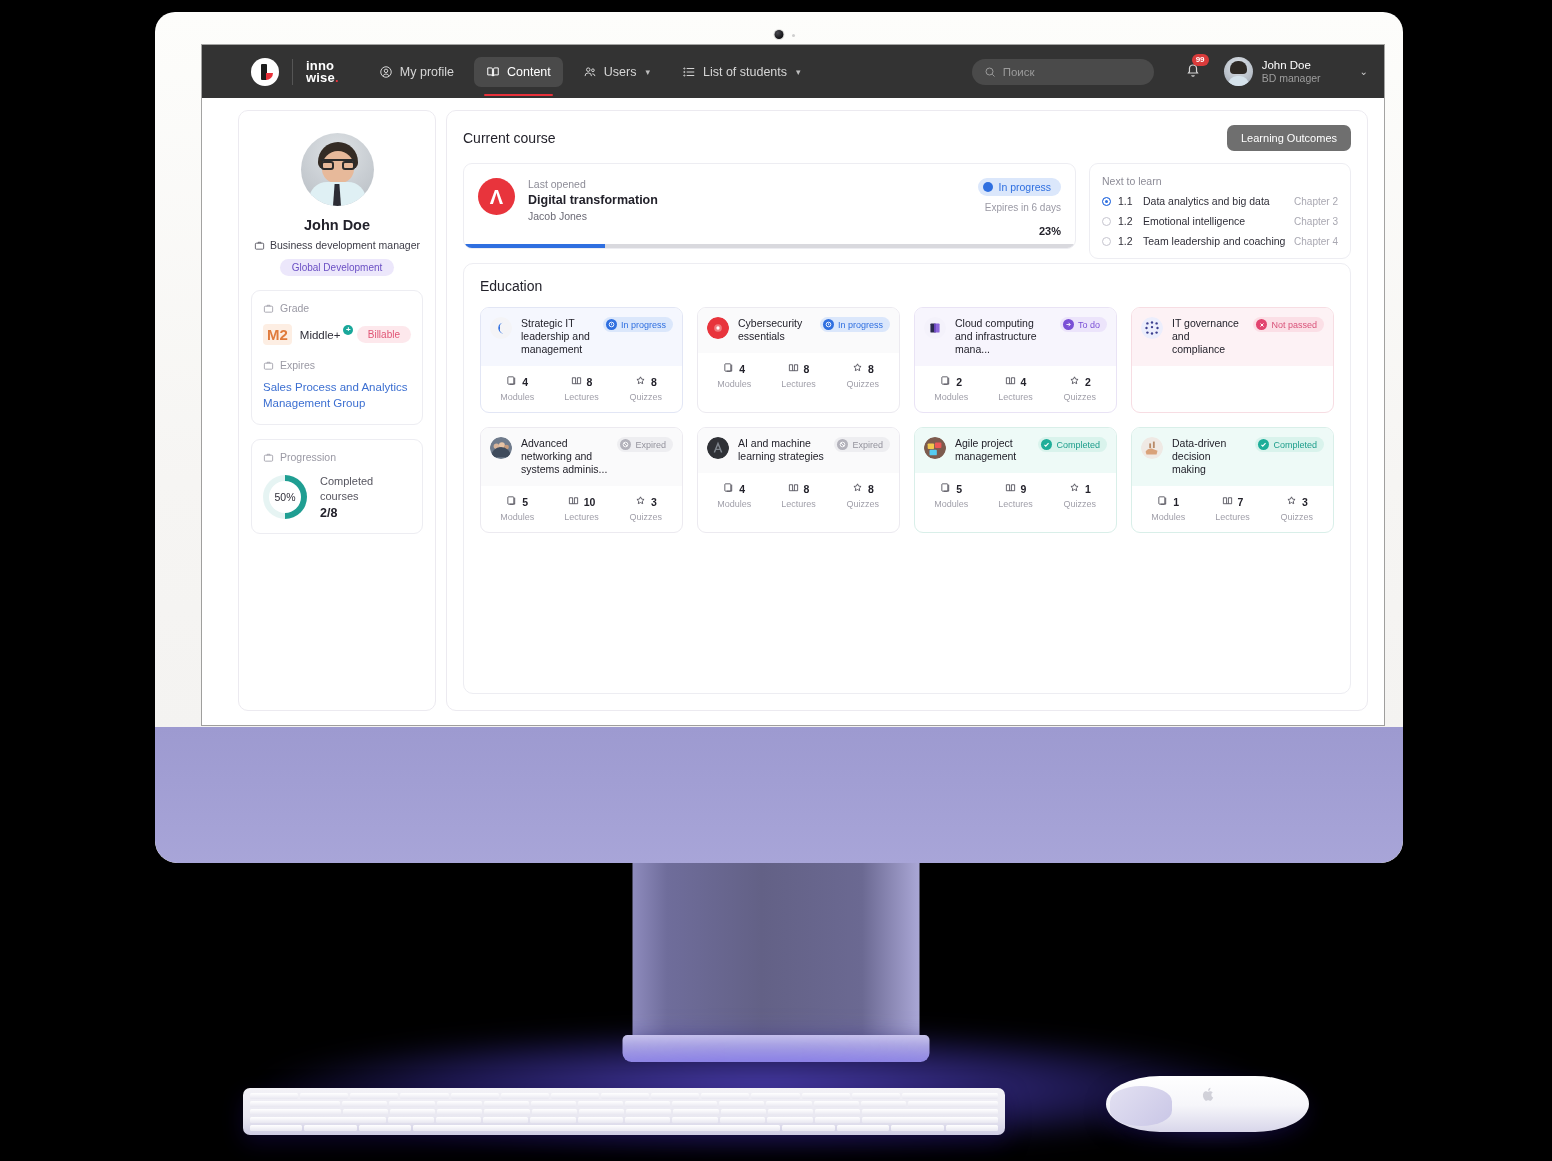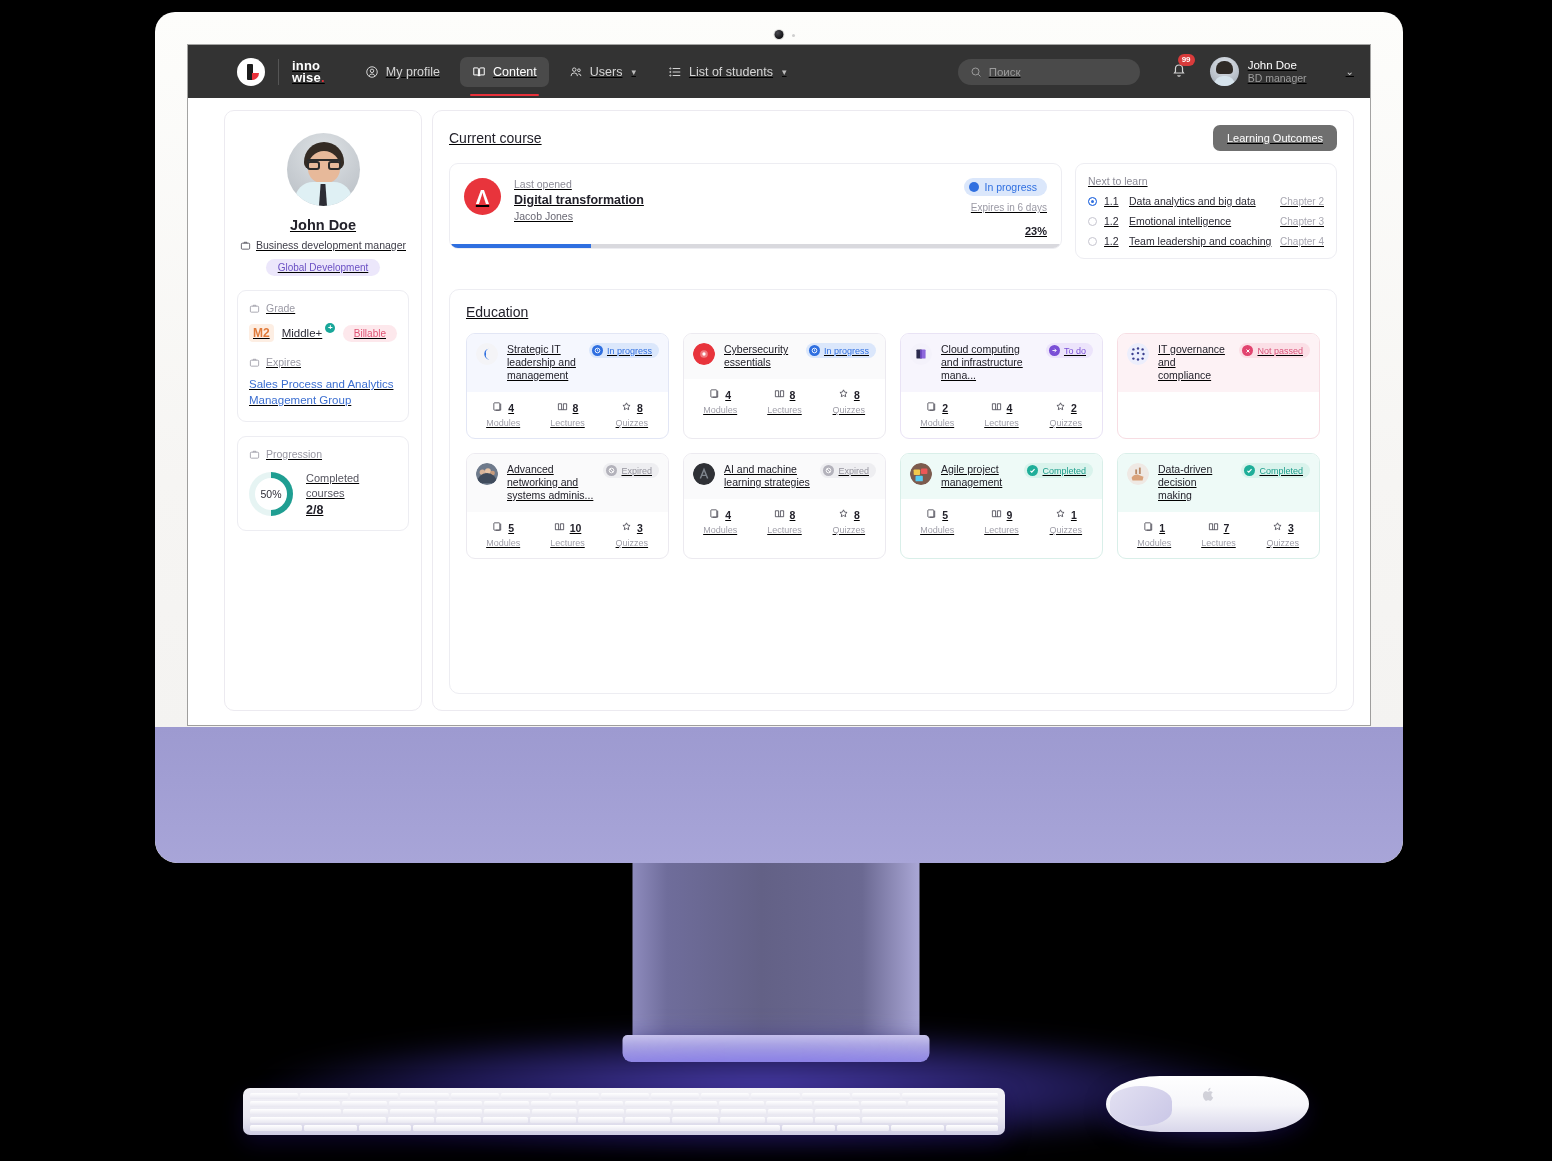--- a/index.html
+++ b/index.html
@@ -31,26 +31,25 @@
     background: radial-gradient(circle at 35% 32%, #4a4a50 0%, #111114 70%);
     box-shadow: 0 0 0 1px rgba(0,0,0,.12);
   }
   .webcam-dot {
     position: absolute; left: 50%; top: 22px; margin-left: 13px;
     width: 3px; height: 3px; border-radius: 50%; background: #cfcfcf;
   }
 
   
   .screen {
-    position: absolute; left: 33px; top: 33px;
+    position: absolute; left: 47px; top: 33px;
     width: 1182px; height: 680px;
     background: #ffffff;
     overflow: hidden;
     box-shadow: 0 0 0 1px rgba(0,0,0,.35);
-    text-decoration: underline;
   }
 
   
   .appbar {
     height: 53px; background: #333333;
     display: flex; align-items: center; padding: 0 16px;
     gap: 0;
   }
   .logo-wrap { display: flex; align-items: center; gap: 13px; padding-left: 33px; }
   .logo-mark {
@@ -141,21 +140,21 @@
     margin-top: 6px; font-size: 10.5px; color: #3d3c47;
   }
   .tag-purple {
     display: block; width: fit-content; margin: 8px auto 0;
     background: #ece7fb; color: #6b50c4; font-size: 10px;
     padding: 3px 12px; border-radius: 11px;
   }
   .sub-card { border: 1px solid #ededf2; border-radius: 9px; padding: 11px 11px 13px; margin-top: 14px; }
   .sub-label { display: flex; align-items: center; gap: 6px; font-size: 10.5px; color: #9a99a4; }
   .grade-row { display: flex; align-items: center; margin-top: 10px; }
-  .m2 { background: #fdeee3; color: #e07b3c; font-size: 12px; font-weight: bold; border-radius: 4px; padding: 2px 4px; }
+  .m2 { background: #fdeee3; color: #e07b3c; font-size: 15px; font-weight: bold; border-radius: 4px; padding: 2px 4px; }
   .grade-txt { font-size: 11.5px; color: #2f2e38; margin-left: 8px; position: relative; padding-right: 11px; }
   .grade-plus {
     position: absolute; right: -2px; top: -4px; width: 10px; height: 10px; border-radius: 50%;
     background: #19a79a; color: #fff; font-size: 8px; line-height: 10px; text-align: center; font-weight: bold;
   }
   .billable {
     margin-left: auto; background: #fde8ec; color: #e05575;
     font-size: 10px; border-radius: 11px; padding: 3px 11px;
   }
   .link-blue { color: #3c6fd1; font-size: 11.5px; line-height: 16px; margin-top: 8px; display: block; }
@@ -221,21 +220,21 @@
     width: 262px; flex: none; border: 1px solid #ededf2; border-radius: 9px; padding: 11px 12px;
   }
   .nx-title { font-size: 10.5px; color: #8d8c97; }
   .nx-item { display: flex; align-items: center; gap: 7px; margin-top: 8px; font-size: 10.5px; color: #2f2e38; }
   .nx-radio { width: 9px; height: 9px; border-radius: 50%; border: 1px solid #c6c5cf; flex: none; }
   .nx-radio.on { border-color: #2f6fe0; background: #2f6fe0; box-shadow: inset 0 0 0 2px #fff; }
   .nx-num { color: #2f2e38; width: 18px; flex: none; }
   .nx-ch { margin-left: auto; color: #a9a8b2; font-size: 10px; }
 
   .edu-card {
-    margin-top: 30px; border: 1px solid #ededf2; border-radius: 10px; padding: 14px 16px 28px; flex: 1;
+    margin-top: 4px; border: 1px solid #ededf2; border-radius: 10px; padding: 14px 16px 28px; flex: 1;
   }
   .grid { display: grid; grid-template-columns: repeat(4, 1fr); gap: 14px; margin-top: 13px; }
   .course {
     border: 1px solid #ededf2; border-radius: 9px; overflow: hidden; background: #fff;
   }
   .course.blue   { border-color: #e2e6f5; }
   .course.purple { border-color: #e9e3f5; }
   .course.red    { border-color: #f7dde3; }
   .course.green  { border-color: #d9efe9; }
   .course.grey   { border-color: #eceaf0; }

